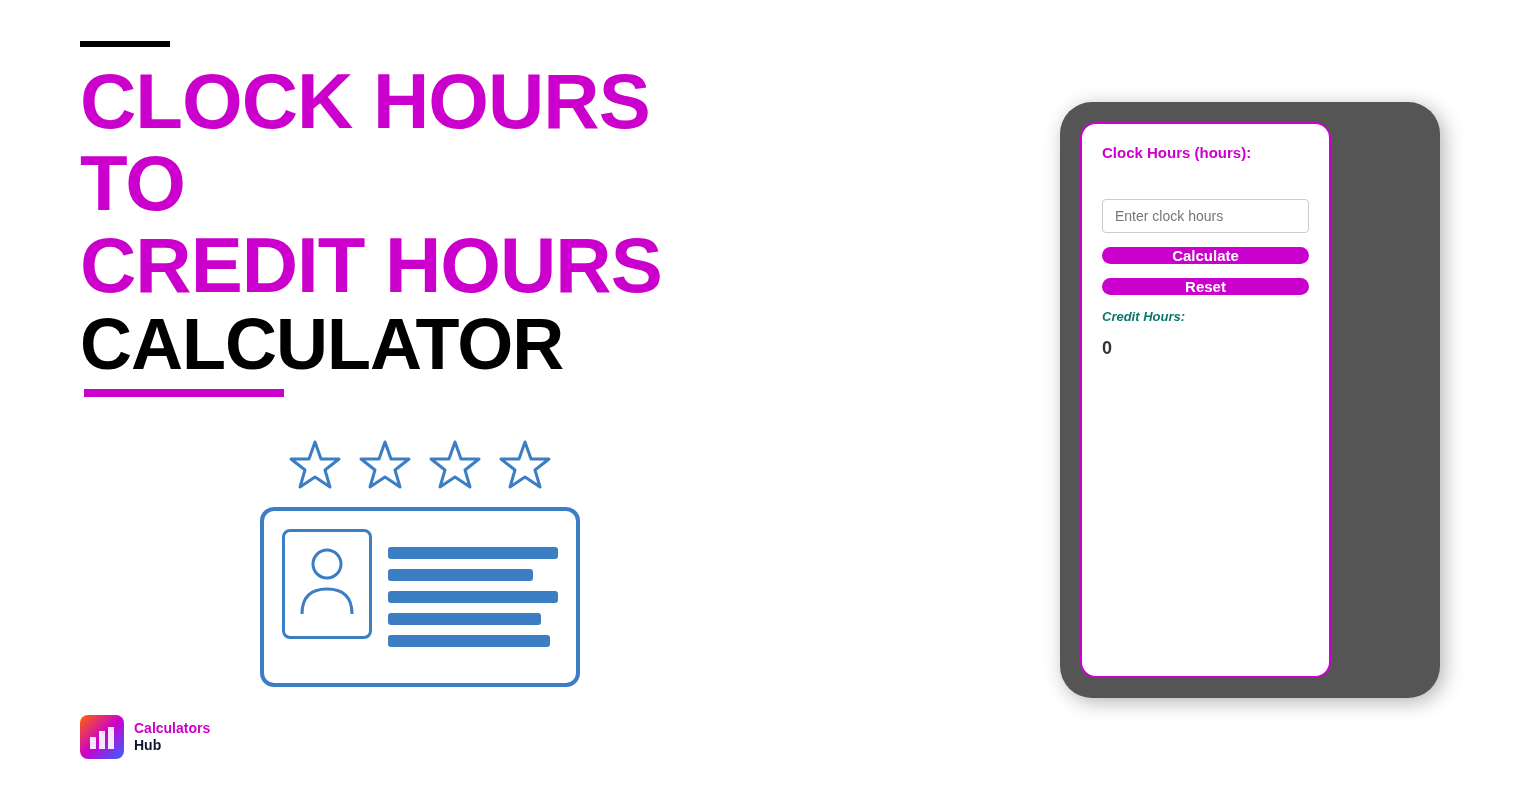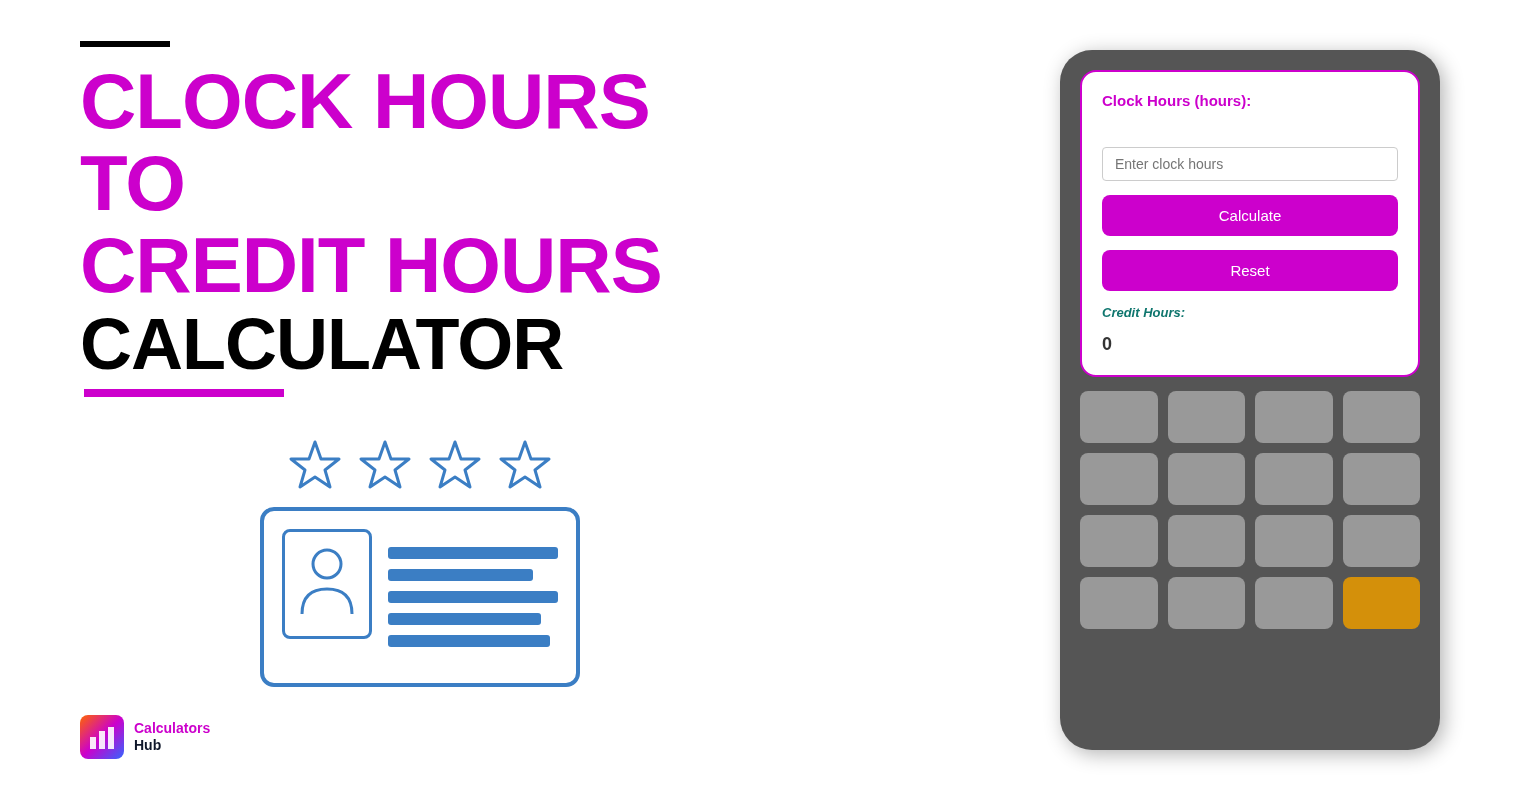--- a/index.html
+++ b/index.html
@@ -158,24 +158,24 @@
     .right-section {
       display: flex;
       align-items: center;
       justify-content: center;
     }
 
     .calculator-body {
       background: #555555;
       border-radius: 32px;
       width: 380px;
-      height: 700px;
+      height: 596px;
       padding: 20px;
       display: flex;
-      flex-direction: column;
+      flex-direction: row;
       gap: 14px;
       box-shadow: 4px 4px 20px rgba(0,0,0,0.3);
     }
 
     .calc-screen {
       background: #ffffff;
       border-radius: 16px;
       border: 2px solid #cc00cc;
       padding: 20px;
       display: flex;
@@ -195,25 +195,24 @@
       border: 1px solid #cccccc;
       border-radius: 4px;
       font-size: 14px;
       color: #aaaaaa;
       outline: none;
       margin-top: 24px;
     }
 
     .calc-btn {
       width: 100%;
-      padding: 12px;
       border: none;
-      border-radius: 8px;
+      border-radius: 14px;
       font-size: 15px;
-      font-weight: 400;
+      font-weight: 700;
       color: #ffffff;
       background: #cc00cc;
       cursor: pointer;
       text-align: center;
     }
 
     .calc-result-label {
       font-size: 13px;
       font-weight: 700;
       color: #0f766e;

